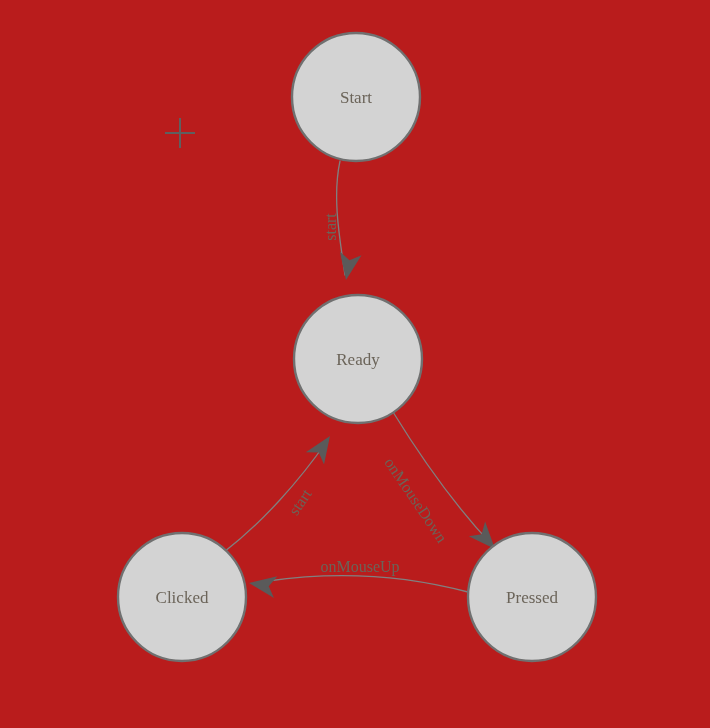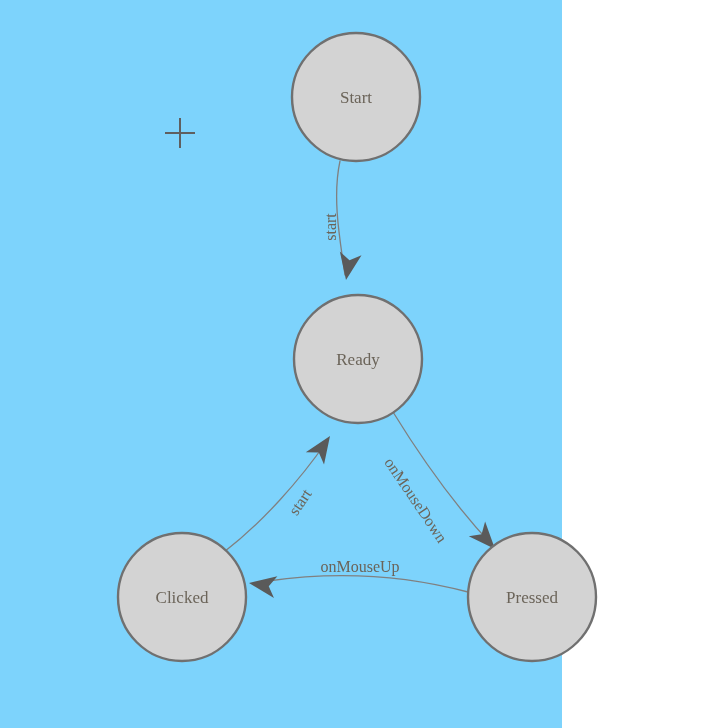--- a/index.html
+++ b/index.html
@@ -9,23 +9,23 @@
     background: #ffffff;
   }
   body {
     width: 710px;
     height: 728px;
     overflow: hidden;
     font-family: "Liberation Serif", "DejaVu Serif", serif;
   }
   #diagram-canvas {
     position: relative;
-    width: 562px;
+    width: 710px;
     height: 728px;
-    background: #7dd3fc;
+    background: #b91c1c;
   }
   #diagram-svg {
     position: absolute;
     top: 0;
     left: 0;
     width: 710px;
     height: 728px;
     display: block;
   }
   .node-circle {

